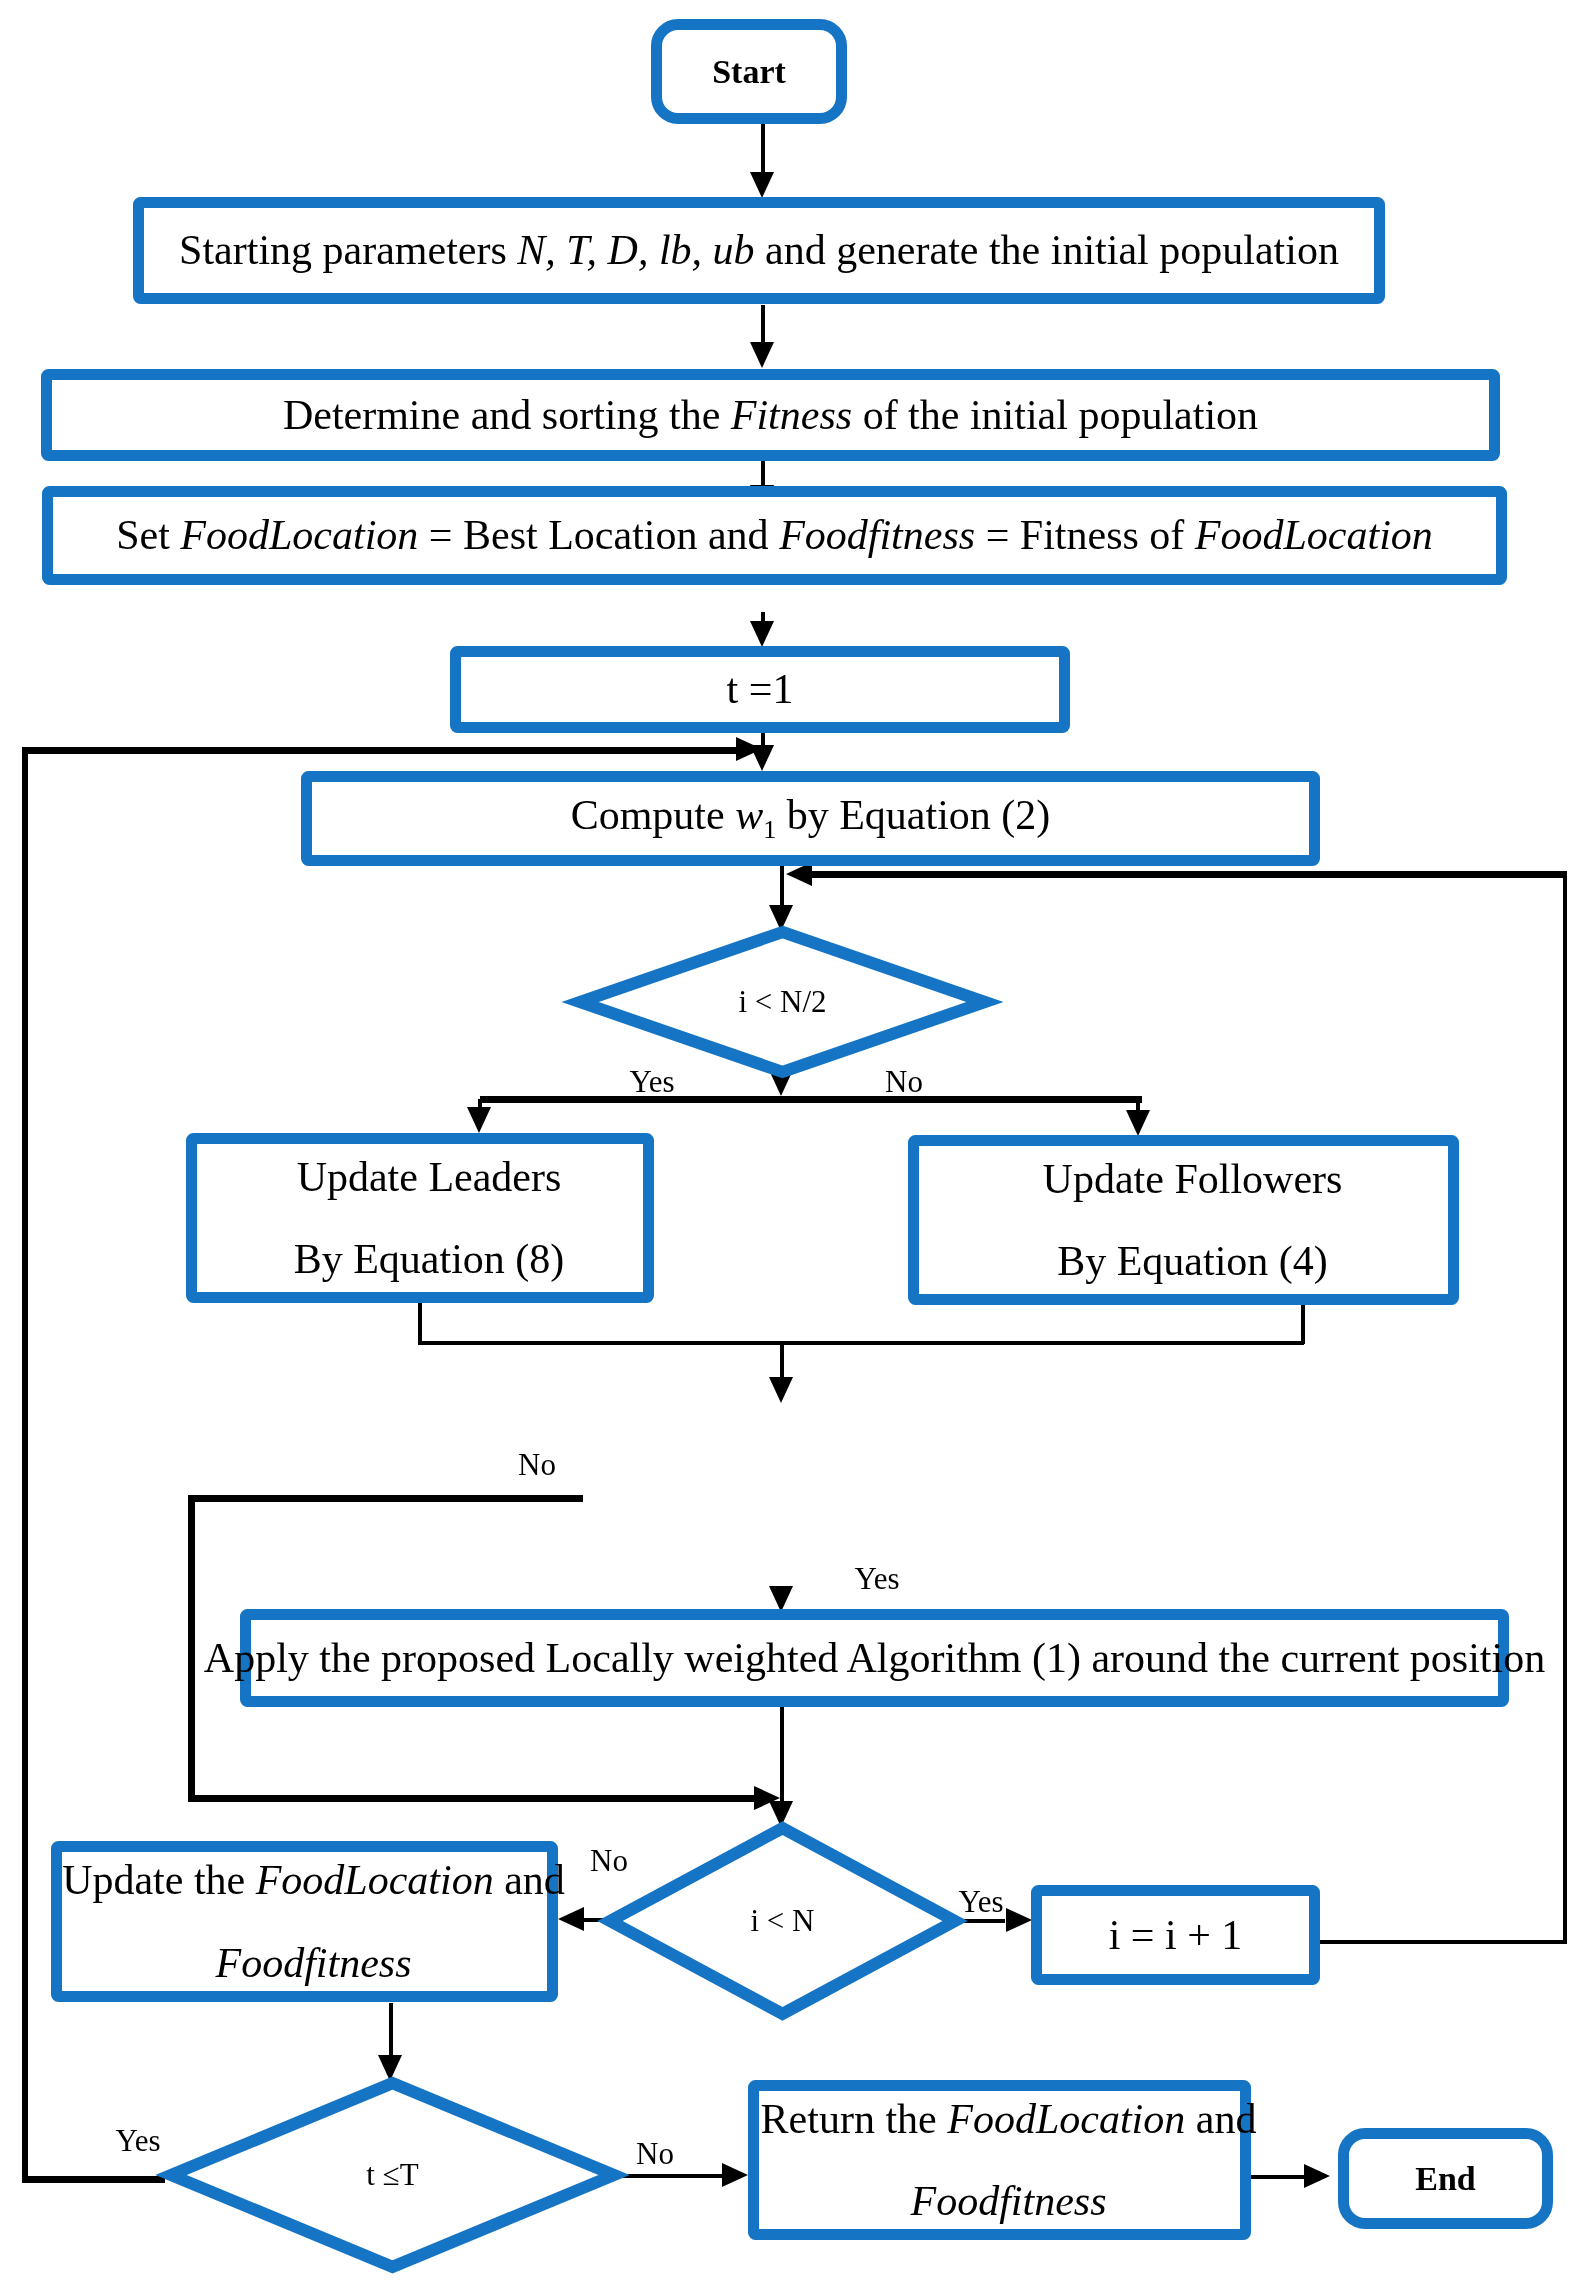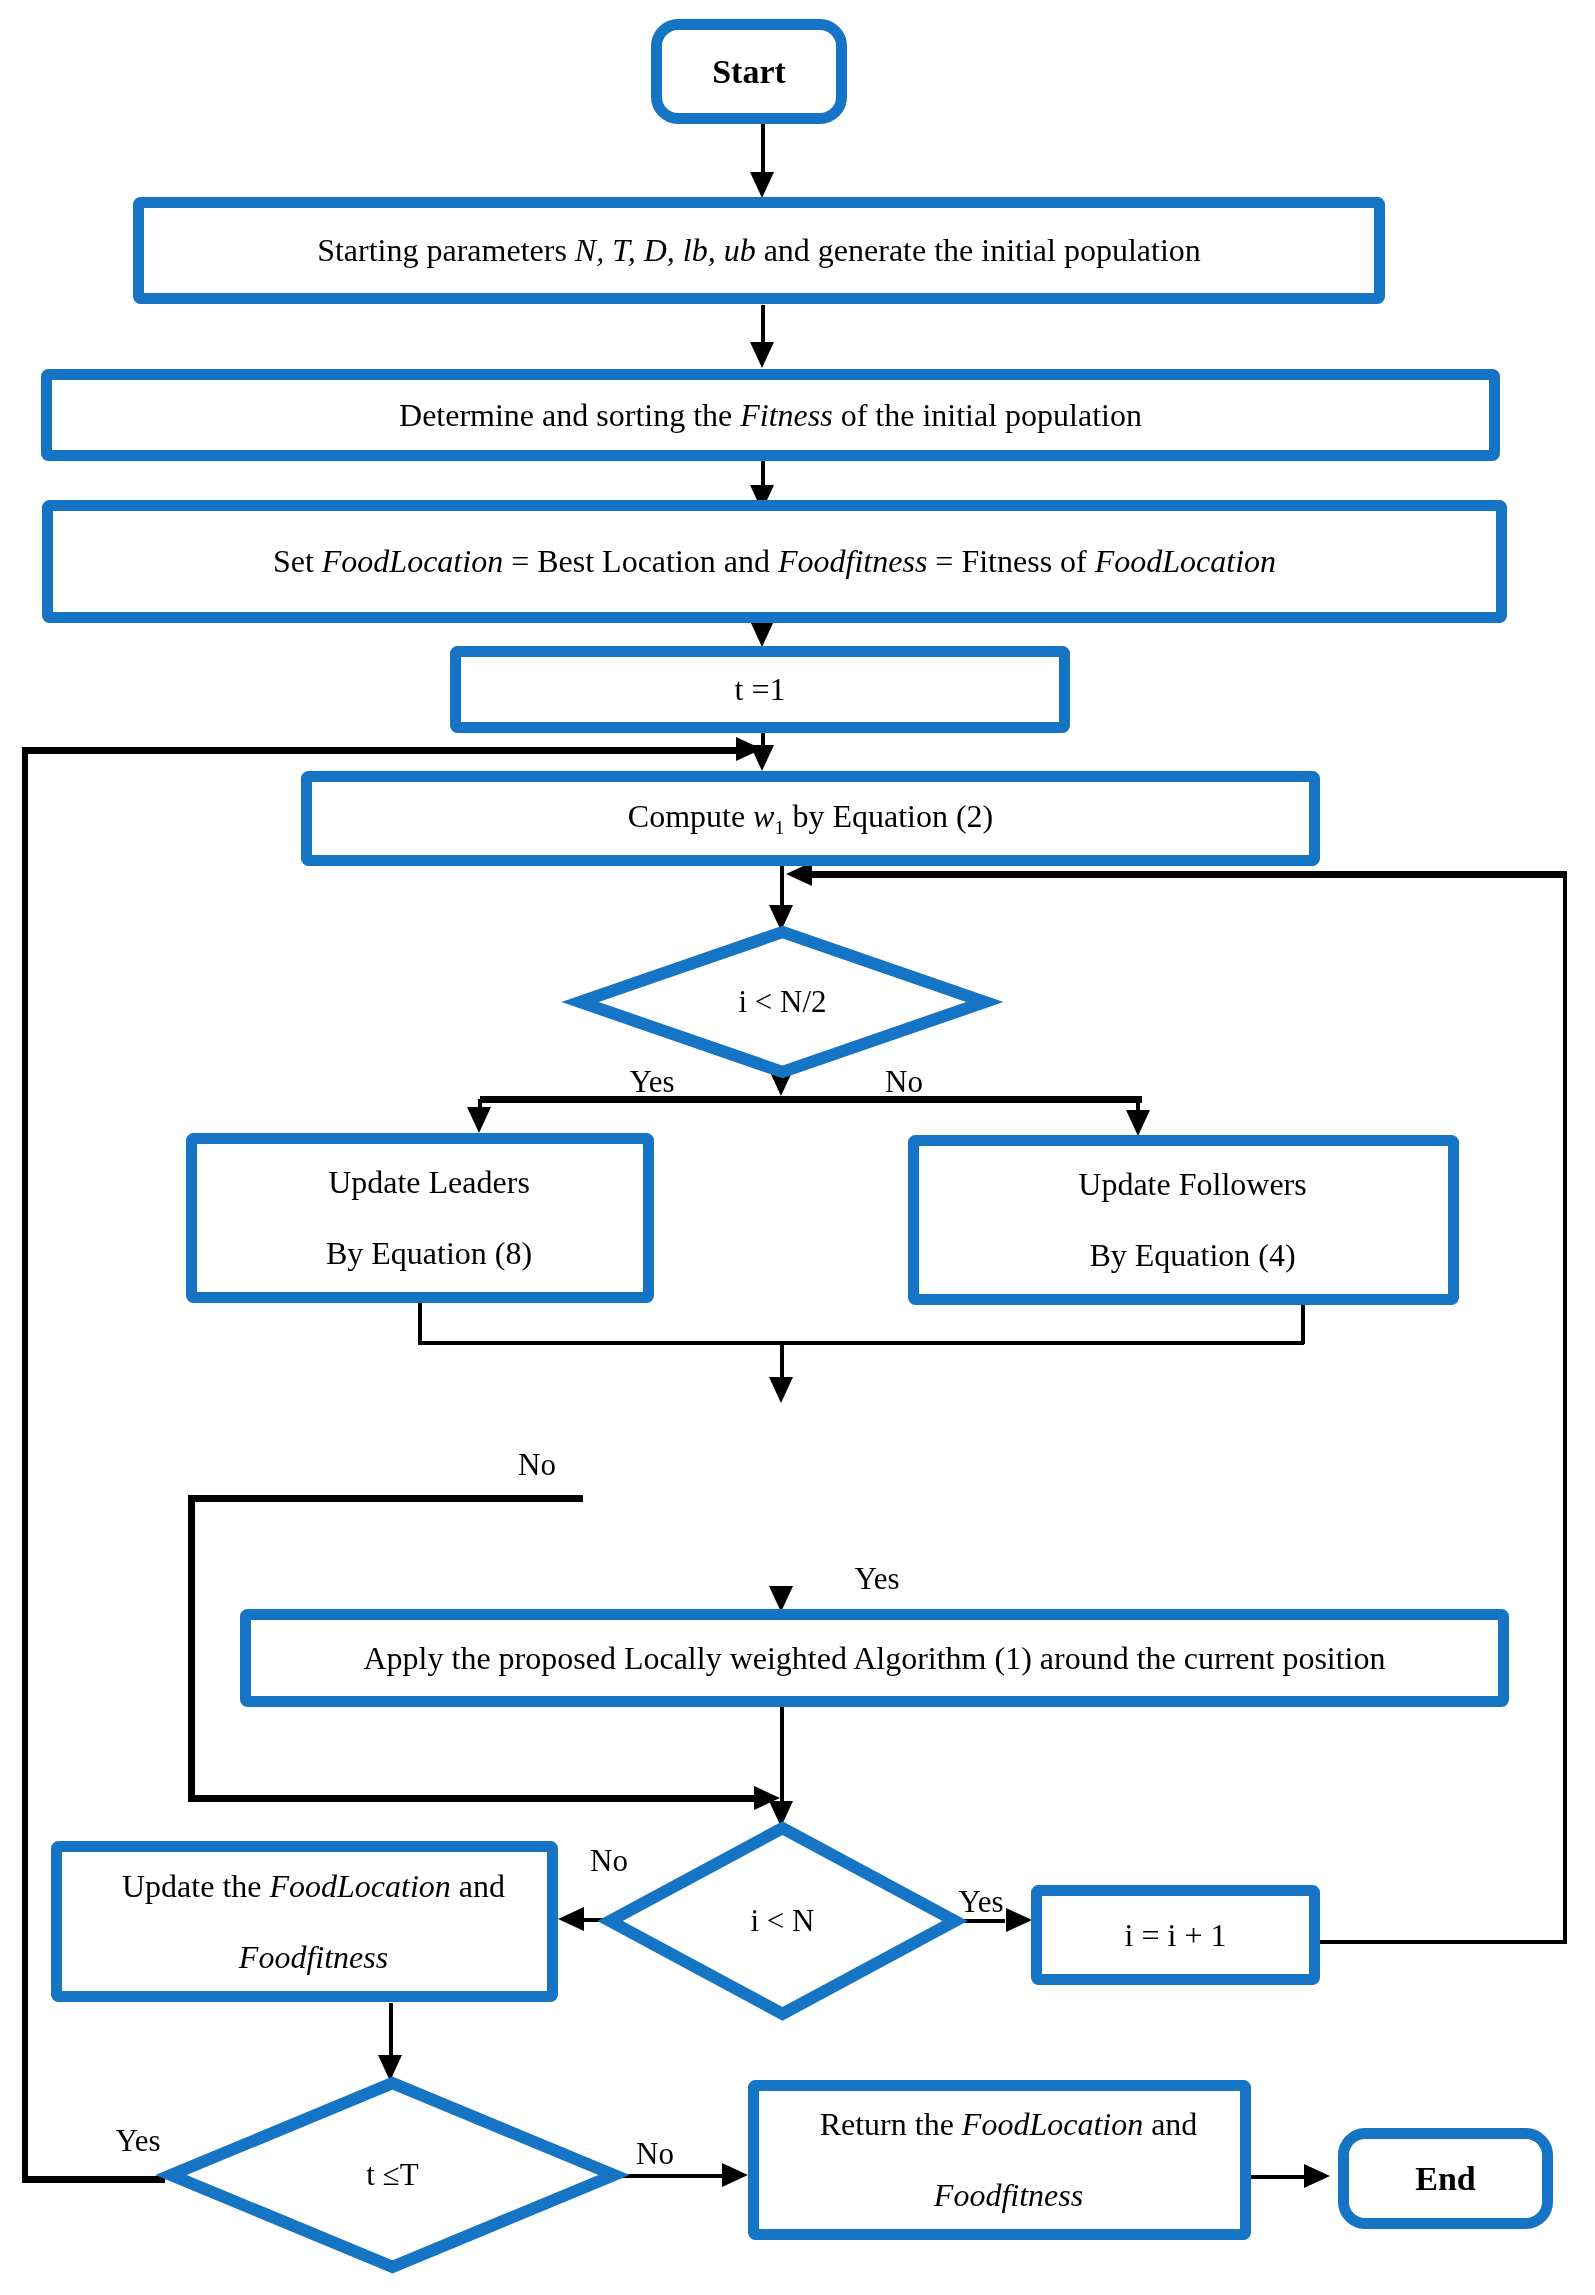--- a/index.html
+++ b/index.html
@@ -2,21 +2,21 @@
 <html style="font-size:7.5px"><head>
 <meta charset="utf-8">
 <style>
   :root{ --blue:#1574C4; --line:#000; }
   *{ box-sizing:border-box; }
   html,body{ margin:0; padding:0; background:#fff; }
   #canvas{ position:relative; width:1596px; height:2295px; background:#fff;
            font-family:"Liberation Serif","DejaVu Serif",serif; color:#000; overflow:hidden; }
   .pbox{ position:absolute; border:11.7px solid var(--blue); border-radius:7.5px; background:#fff;
          display:flex; flex-direction:column; align-items:center; justify-content:center;
-         text-align:center; font-size:32px; line-height:1.15; }
+         text-align:center; font-size:42px; line-height:1.15; }
   .pbox span, .pbox i, .dtext, .lbl{ white-space:nowrap; }
   .terminal{ border-radius:27px; font-weight:bold; font-size:34px; }
   .two{ gap:34px;padding-left:18px; }
   .diamond{ position:absolute; display:flex; align-items:center; justify-content:center; }
   .diamond svg{ position:absolute; left:0; top:0; width:100%; height:100%; overflow:visible; }
   .dtext{ position:relative; font-size:31px; }
   .ln{ position:absolute; background:var(--line); }
   .ar{ position:absolute; width:0; height:0; }
   .ar-d{ border-left:12.6px solid transparent; border-right:12.6px solid transparent; border-top:26px solid var(--line); }
   .ar-r{ border-top:12.6px solid transparent; border-bottom:12.6px solid transparent; border-left:26px solid var(--line); }
@@ -101,21 +101,21 @@
   </div>
 
   <div class="pbox" style="left:133px;top:197px;width:1252px;height:107px;">
     <span><span>Starting parameters </span><i>N, T, D, lb, ub</i><span> and generate the initial population</span></span>
   </div>
 
   <div class="pbox" style="left:41px;top:369px;width:1459px;height:92px;">
     <span><span>Determine and sorting the </span><i>Fitness</i><span> of the initial population</span></span>
   </div>
 
-  <div class="pbox" style="left:42px;top:500px;width:1465px;height:123px;">
+  <div class="pbox" style="left:42px;top:486px;width:1465px;height:99px;">
     <span><span>Set </span><i>FoodLocation</i><span> = Best Location and </span><i>Foodfitness</i><span> = Fitness of </span><i>FoodLocation</i></span>
   </div>
 
   <div class="pbox" style="left:450px;top:646px;width:620px;height:87px;">
     <span>t =1</span>
   </div>
 
   <div class="pbox" style="left:301px;top:771px;width:1019px;height:95px;">
     <span><span>Compute </span><i>w</i><sub>1</sub><span> by Equation (2)</span></span>
   </div>

